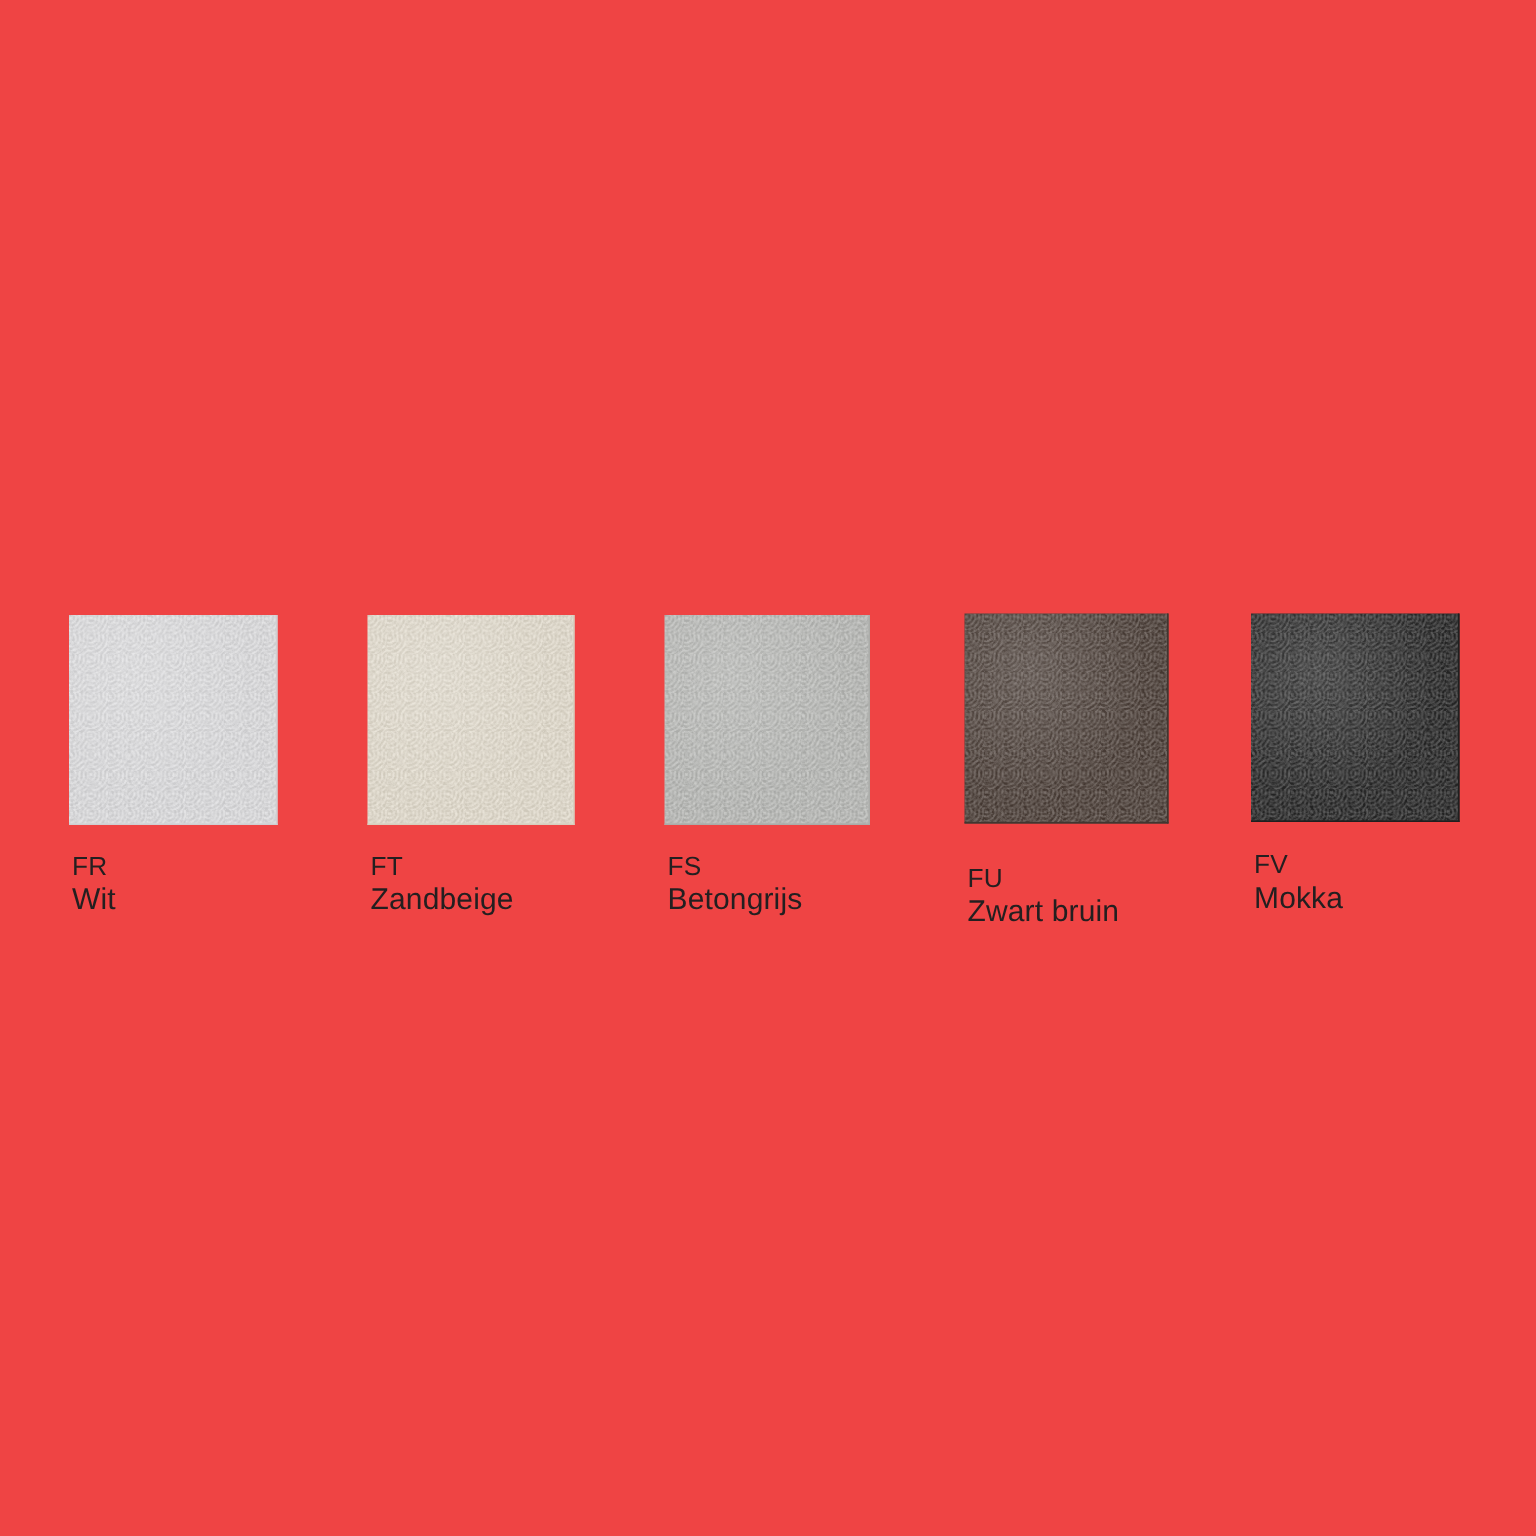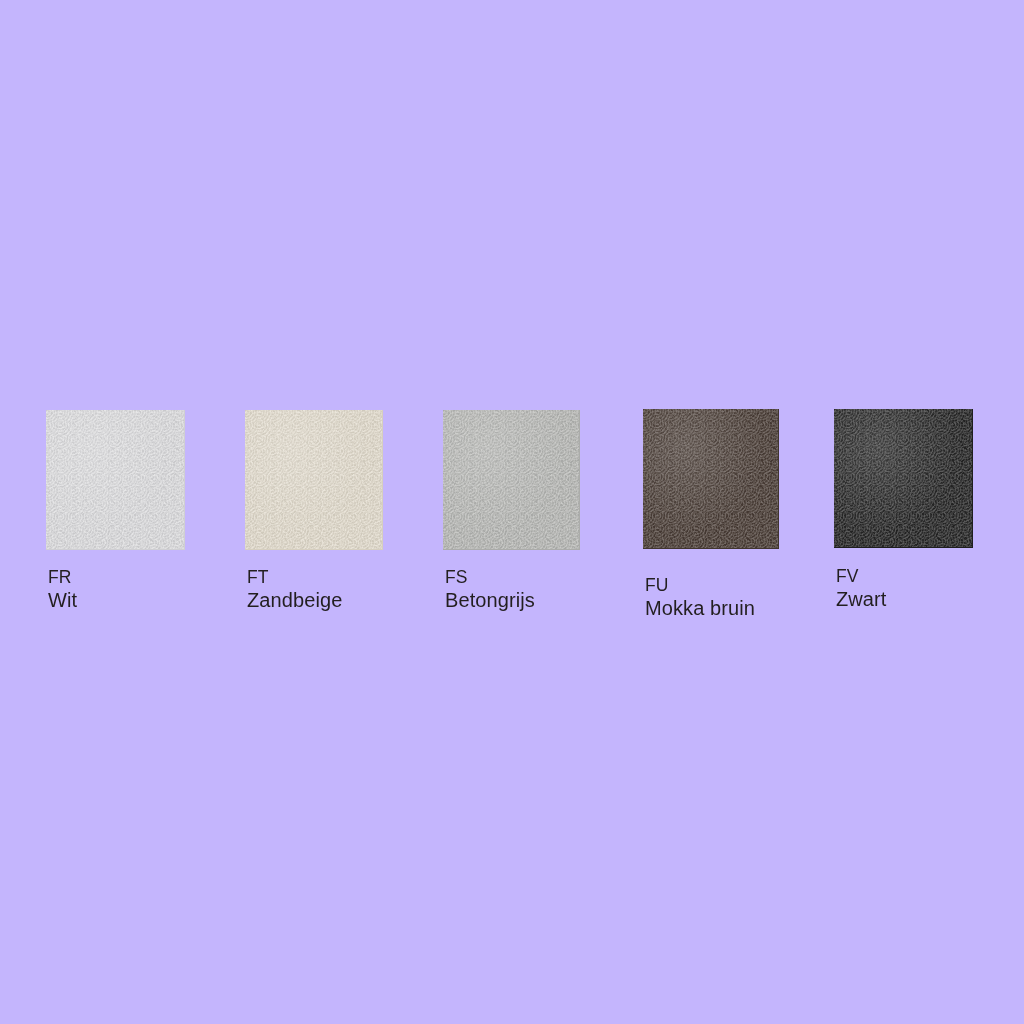--- a/index.html
+++ b/index.html
@@ -76,21 +76,21 @@
 
   .swatch-name {
     font-size: 20px;
     line-height: 23px;
     letter-spacing: 0.1px;
   }
 </style>
 </head>
 <body>
 
-<div id="swatch-sheet" style="background: #c4b5fd;">
+<div id="swatch-sheet" style="background: #ef4444;">
     <div class="swatch-item">
       <div class="swatch-chip" style="position: absolute; left: 46px; top: 410px; width: 139px; height: 140px; background: rgb(220, 220, 222); border-right: 1px solid rgb(207, 207, 210); border-bottom: 1px solid rgb(207, 207, 210);">
         <span class="grain"></span>
         <span class="sheen"></span>
       </div>
       <div class="swatch-labels" style="left: 48px; top: 566px;">
         <div class="swatch-code">FR</div>
         <div class="swatch-name">Wit</div>
       </div>
     </div>
@@ -114,26 +114,26 @@
         <div class="swatch-name">Betongrijs</div>
       </div>
     </div>
     <div class="swatch-item">
       <div class="swatch-chip" style="position: absolute; left: 643px; top: 409px; width: 136px; height: 140px; background: rgb(74, 61, 54); border-right: 1px solid rgb(65, 54, 48); border-bottom: 1px solid rgb(65, 54, 48);">
         <span class="grain"></span>
         <span class="sheen"></span>
       </div>
       <div class="swatch-labels" style="left: 645px; top: 574px;">
         <div class="swatch-code">FU</div>
-        <div class="swatch-name">Mokka bruin</div>
+        <div class="swatch-name">Zwart bruin</div>
       </div>
     </div>
     <div class="swatch-item">
       <div class="swatch-chip" style="position: absolute; left: 834px; top: 409px; width: 139px; height: 139px; background: rgb(38, 38, 38); border-right: 1px solid rgb(31, 31, 31); border-bottom: 1px solid rgb(31, 31, 31);">
         <span class="grain"></span>
         <span class="sheen"></span>
       </div>
       <div class="swatch-labels" style="left: 836px; top: 565px;">
         <div class="swatch-code">FV</div>
-        <div class="swatch-name">Zwart</div>
+        <div class="swatch-name">Mokka</div>
       </div>
     </div>
   </div>
 
 </body></html>

